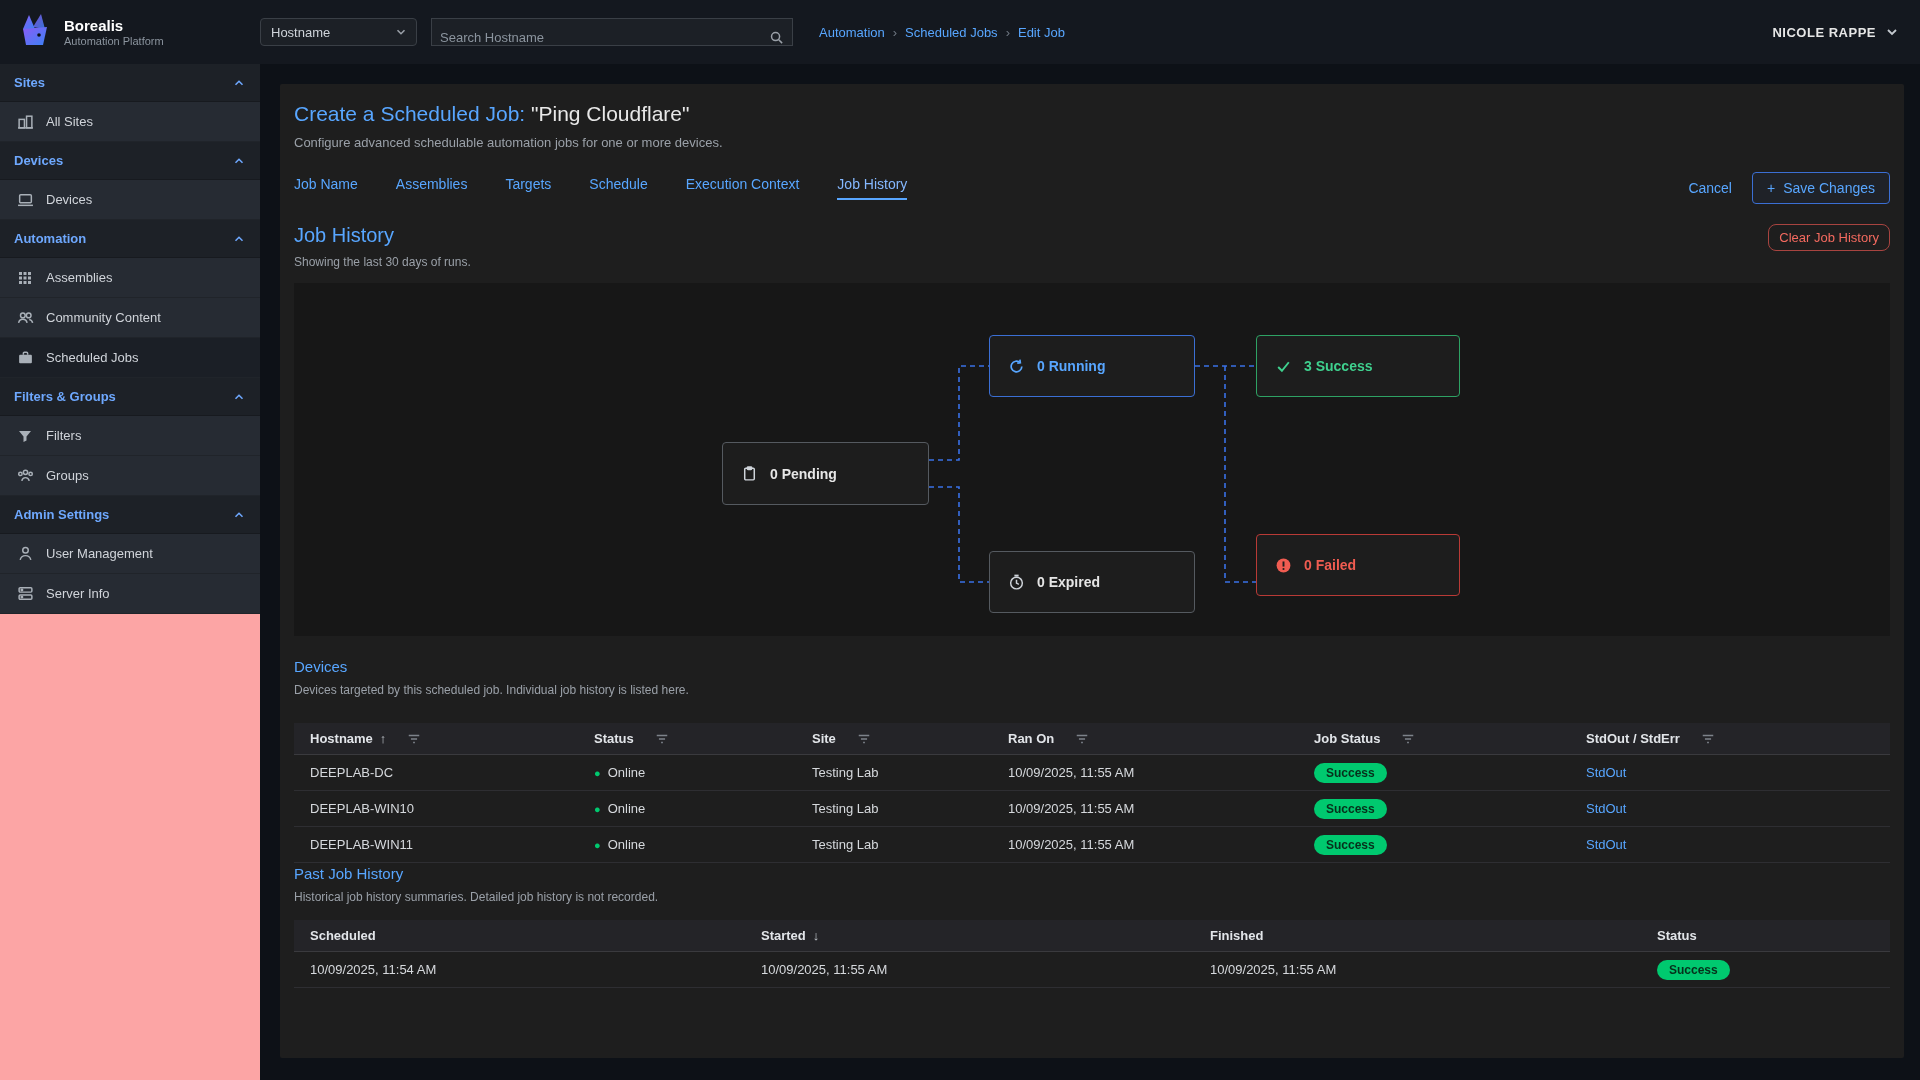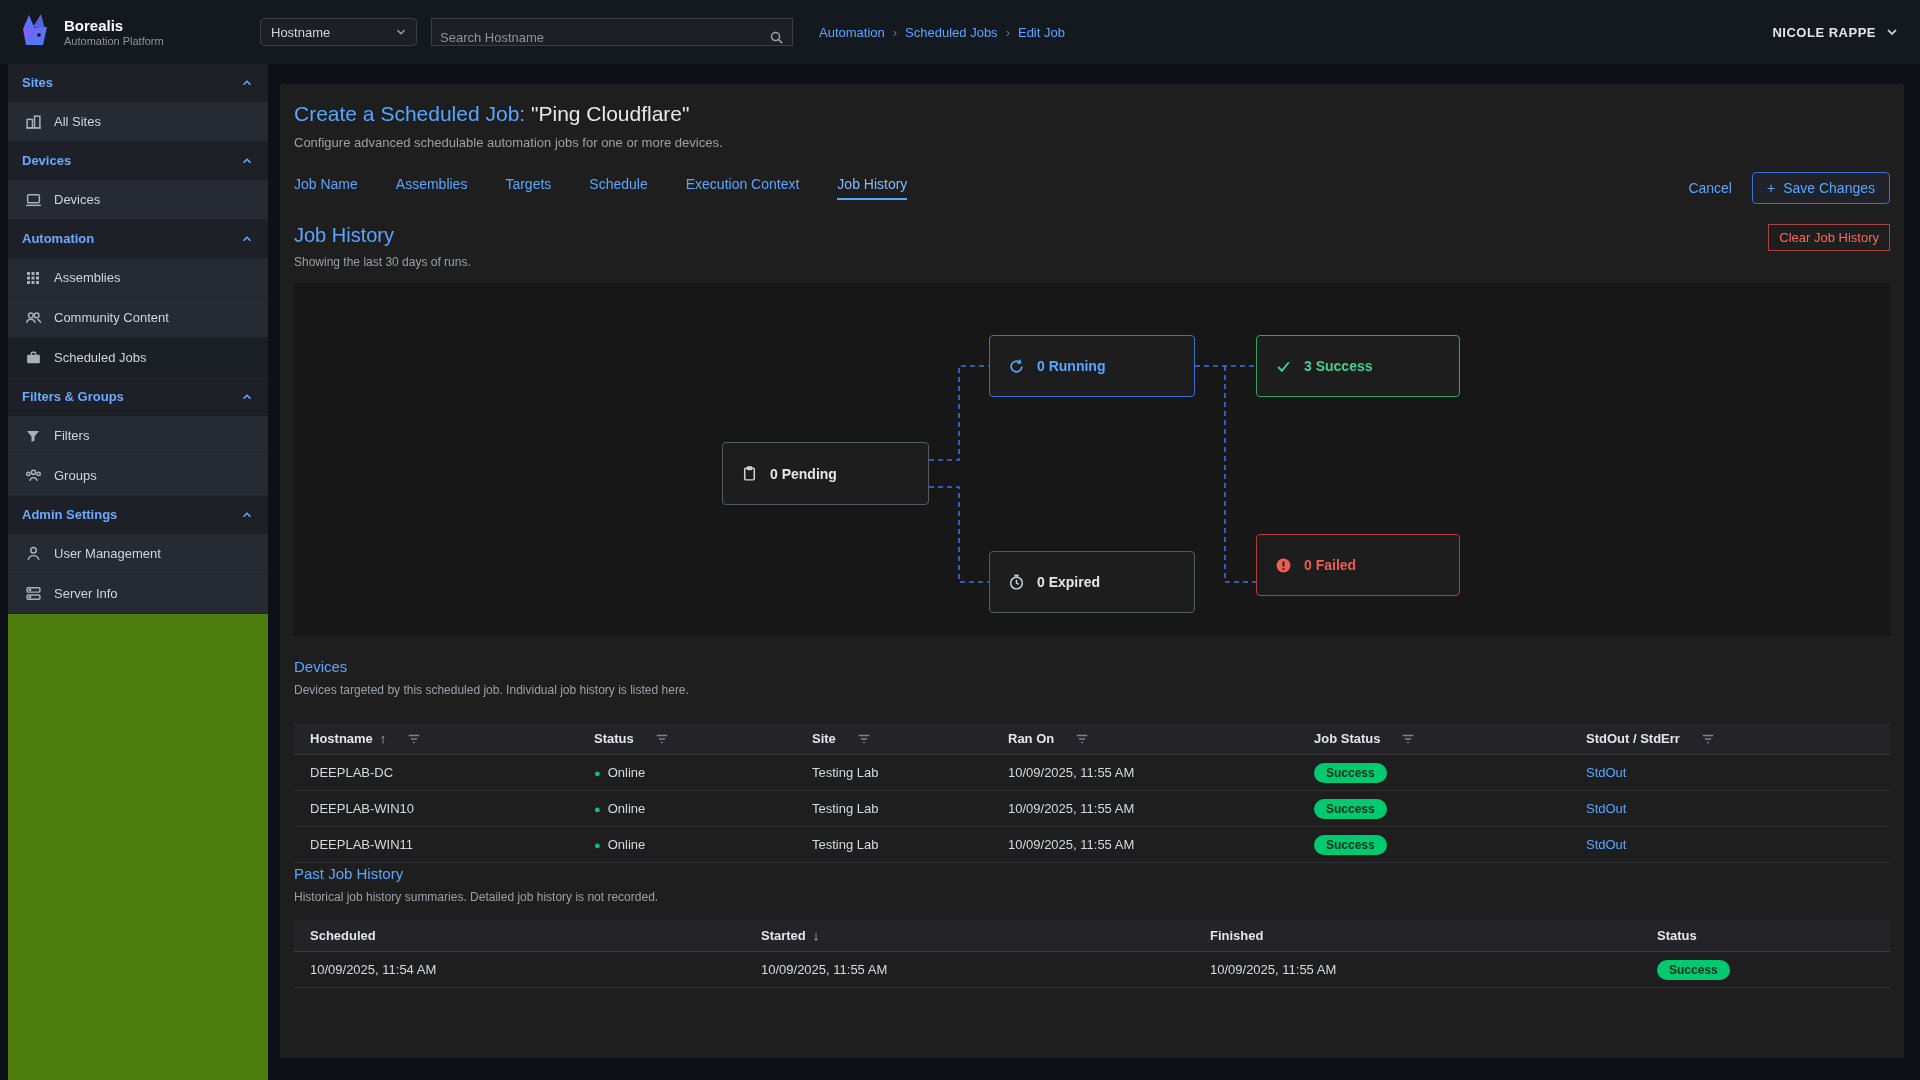--- a/index.html
+++ b/index.html
@@ -37,22 +37,22 @@
   .searchbox input::placeholder { color: #8b949e; }
   .breadcrumb { margin-left: 26px; display: flex; align-items: center; gap: 8px; font-size: 13px; }
   .breadcrumb a { color: #58a6ff; text-decoration: none; cursor: pointer; }
   .crumb-sep { color: #6e7681; }
   .topbar-spacer { flex: 1; }
   .user-menu { display: flex; align-items: center; gap: 8px; padding-right: 20px; cursor: pointer; }
   .user-name { font-size: 13px; font-weight: bold; letter-spacing: 0.5px; color: #e6e6e6; }
 
   
   .sidebar {
-    position: absolute; top: 64px; left: 8px; width: 260px; bottom: 0;
-    background: #4d7c0f;
+    position: absolute; top: 64px; left: 0; width: 260px; bottom: 0;
+    background: #fca5a5;
   }
   .sec-header {
     height: 38px; background: #1d2127; display: flex; align-items: center; justify-content: space-between;
     padding: 0 14px; color: #6ea8fe; font-weight: bold; font-size: 13px; cursor: pointer;
     border-bottom: 1px solid #171a1f;
   }
   .side-item {
     height: 40px; background: #262b33; display: flex; align-items: center; gap: 12px;
     padding: 0 16px; color: #d0d4da; font-size: 13px; cursor: pointer;
     border-bottom: 1px solid #20242a;
@@ -79,21 +79,21 @@
     display: flex; align-items: center; gap: 8px; border: 1px solid #3b6fd4; color: #58a6ff;
     background: rgba(56,109,212,0.06); border-radius: 4px; padding: 7px 14px; font-size: 14px; cursor: pointer;
   }
 
   .section-head-row { margin-top: 20px; display: flex; align-items: flex-start; }
   .h-blue-lg { color: #58a6ff; font-size: 20px; font-weight: normal; }
   .h-blue-md { color: #58a6ff; font-size: 15px; font-weight: normal; }
   .sub-note { margin-top: 8px; color: #9aa0a8; font-size: 12px; }
   .clear-btn {
     margin-left: auto; border: 1px solid #a84440; color: #f46a5f; background: transparent;
-    border-radius: 0; padding: 5px 10px; font-size: 13px; cursor: pointer;
+    border-radius: 8px; padding: 5px 10px; font-size: 13px; cursor: pointer;
     font-family: "Liberation Sans", sans-serif;
   }
 
   
   .flow-wrap { position: relative; margin-top: 14px; height: 353px; background: #171717; }
   .flow-svg { position: absolute; inset: 0; }
   .flow-box {
     position: absolute; height: 62px; background: #1d1d1d; border: 1px solid #555a60; border-radius: 4px;
     display: flex; align-items: center; gap: 12px; padding-left: 18px; font-size: 14px; font-weight: bold;
     cursor: pointer;

